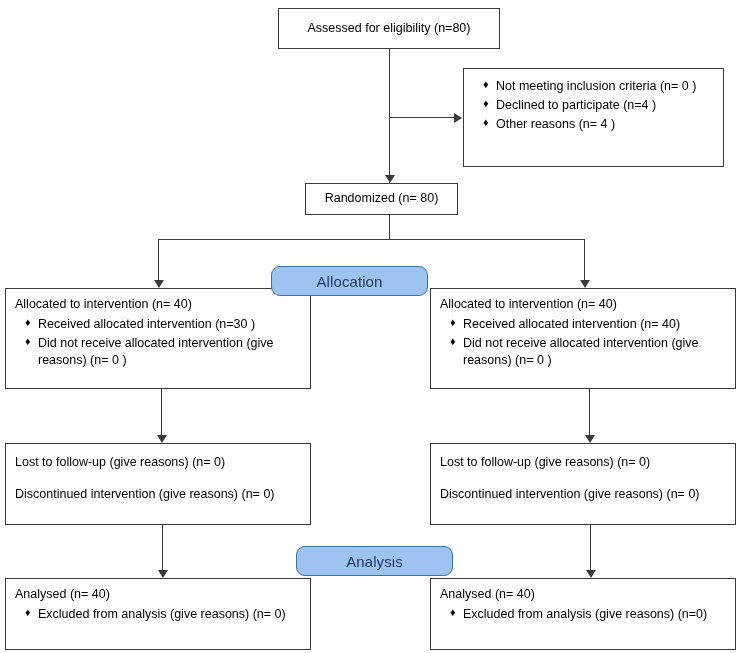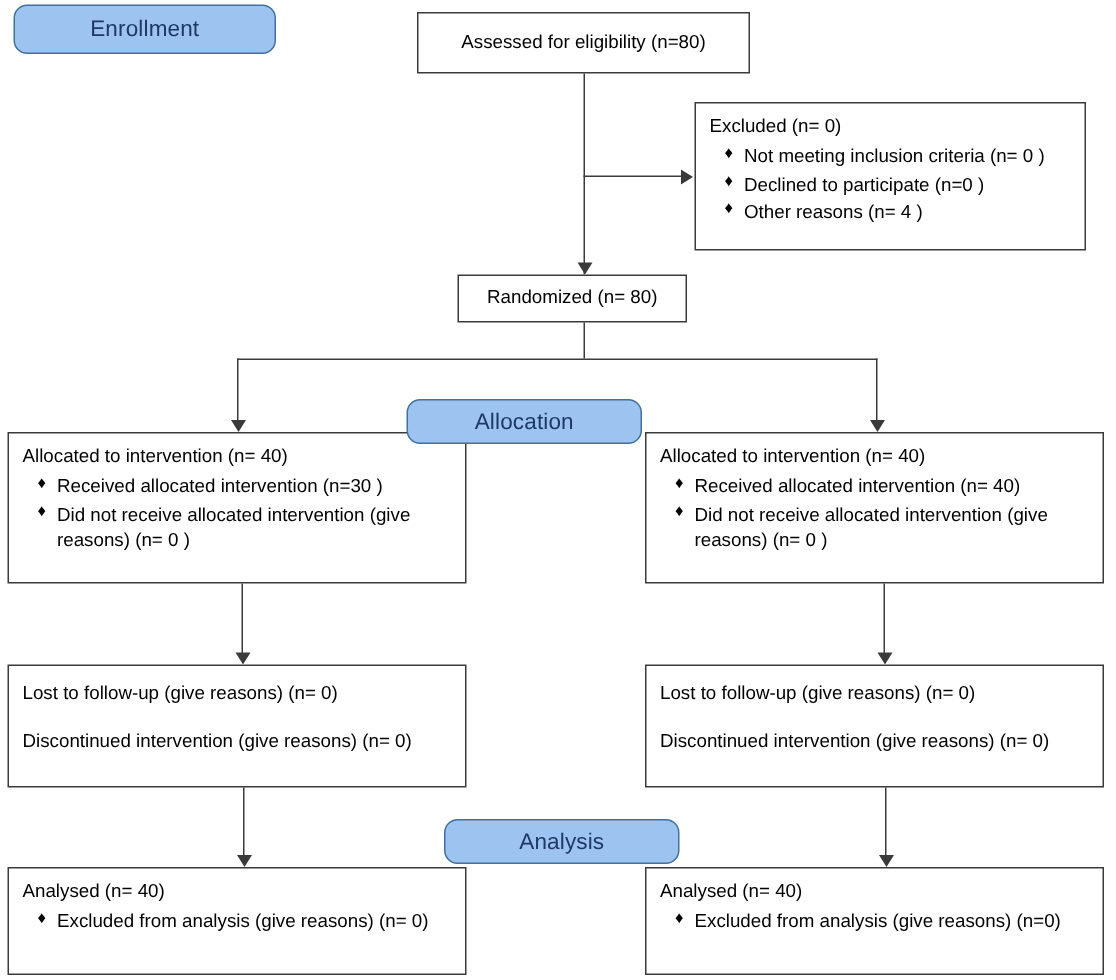--- a/index.html
+++ b/index.html
@@ -106,23 +106,20 @@
     border-top: 5px solid transparent;
     border-bottom: 5px solid transparent;
     border-left: 8px solid #3a3a3a;
   }
 </style>
 </head>
 <body>
 
 <div id="diagram">
 
-  <div class="pill" style="left:9px; top:3px; width:175px; height:33px;">
-    <span>Enrollment</span>
-  </div>
 
   <div class="pill" style="left:271px; top:266px; width:157px; height:30px;">
     <span>Allocation</span>
   </div>
 
 
   <div class="pill" style="left:296px; top:546px; width:157px; height:30px;text-align:right;">
     <span>Analysis</span>
   </div>
 
@@ -131,29 +128,28 @@
   </div>
 
   <div class="vline" style="left:389px; top:49px; height:134px;"></div>
   <div class="arrow-down" style="left:385px; top:175px;"></div>
 
   <div class="hline" style="left:389px; top:117px; width:66px;"></div>
   <div class="arrow-right" style="left:454px; top:113px;"></div>
 
   <div class="box" style="left:463px; top:68px; width:261px; height:99px;">
     <div class="pad">
-      <span class="title">Excluded (n= 0)</span>
       <ul class="bullets">
         <li>
           <span class="marker">♦</span>
           <span class="txt">Not meeting inclusion criteria (n= 0 )</span>
         </li>
         <li>
           <span class="marker">♦</span>
-          <span class="txt">Declined to participate (n=0  )</span>
+          <span class="txt">Declined to participate (n=4  )</span>
         </li>
         <li>
           <span class="marker">♦</span>
           <span class="txt">Other reasons (n= 4 )</span>
         </li>
       </ul>
     </div>
   </div>
 
   <div class="box centered" style="left:305px; top:183px; width:153px; height:32px;">

